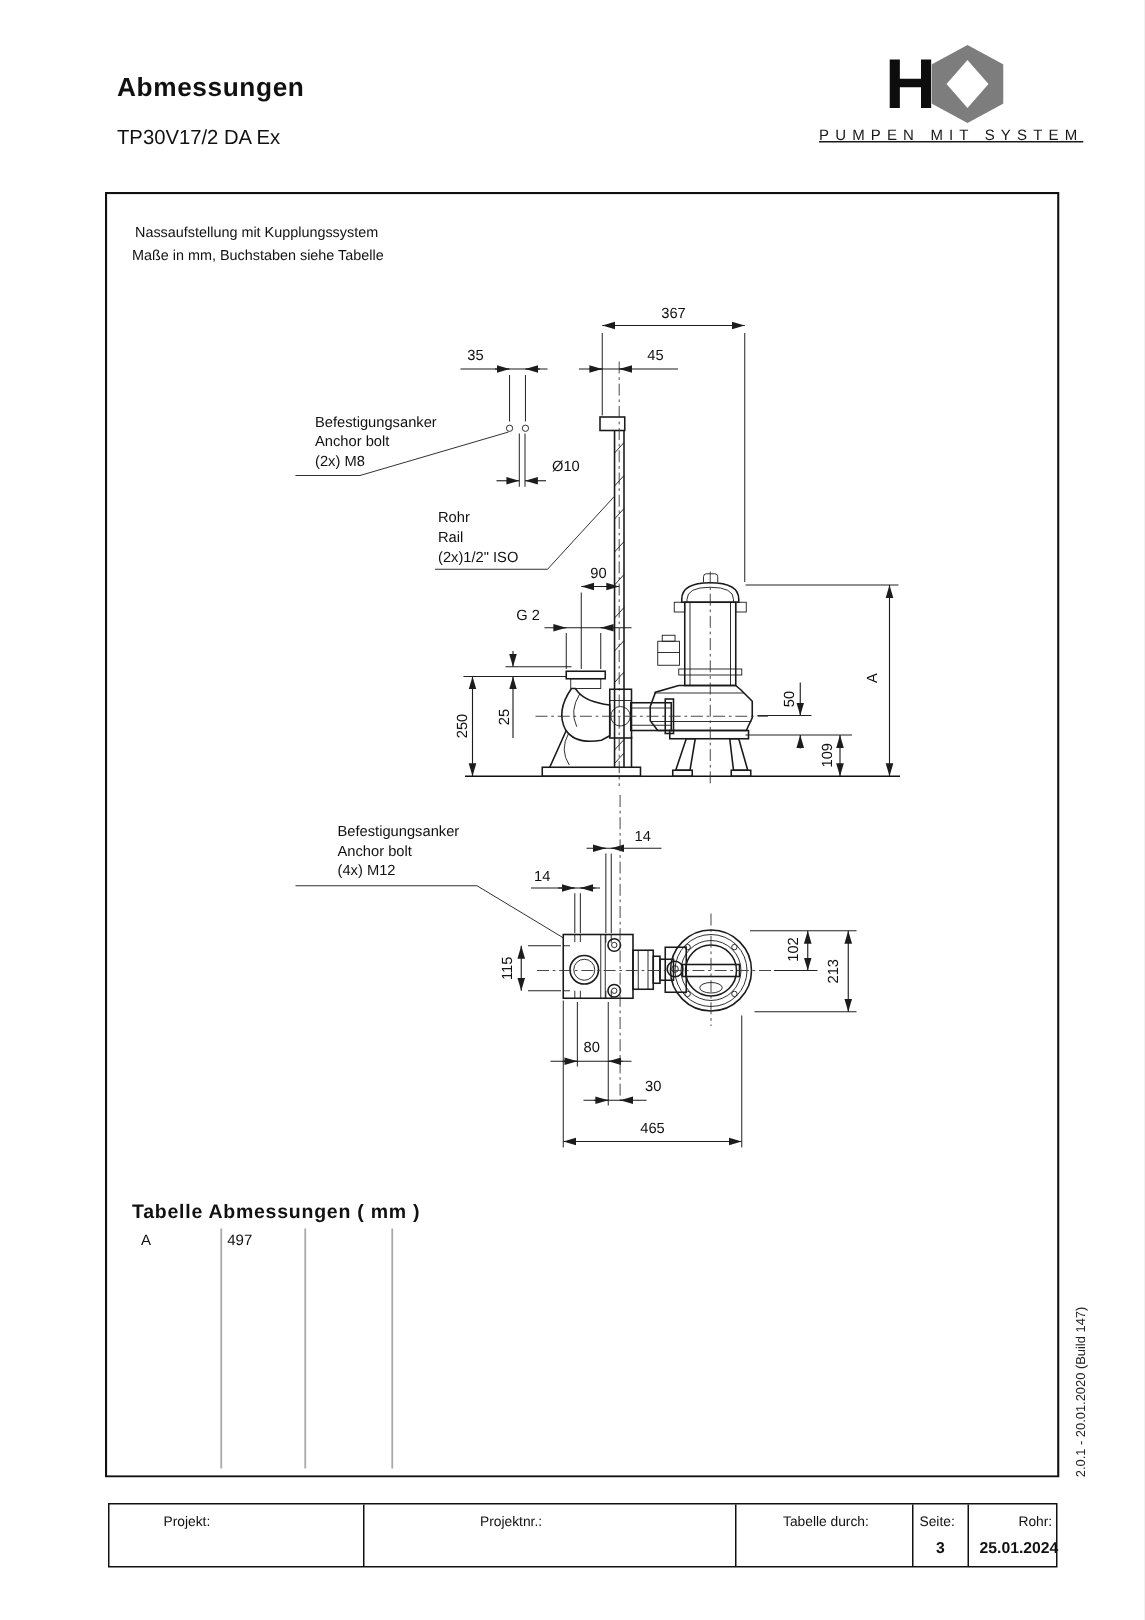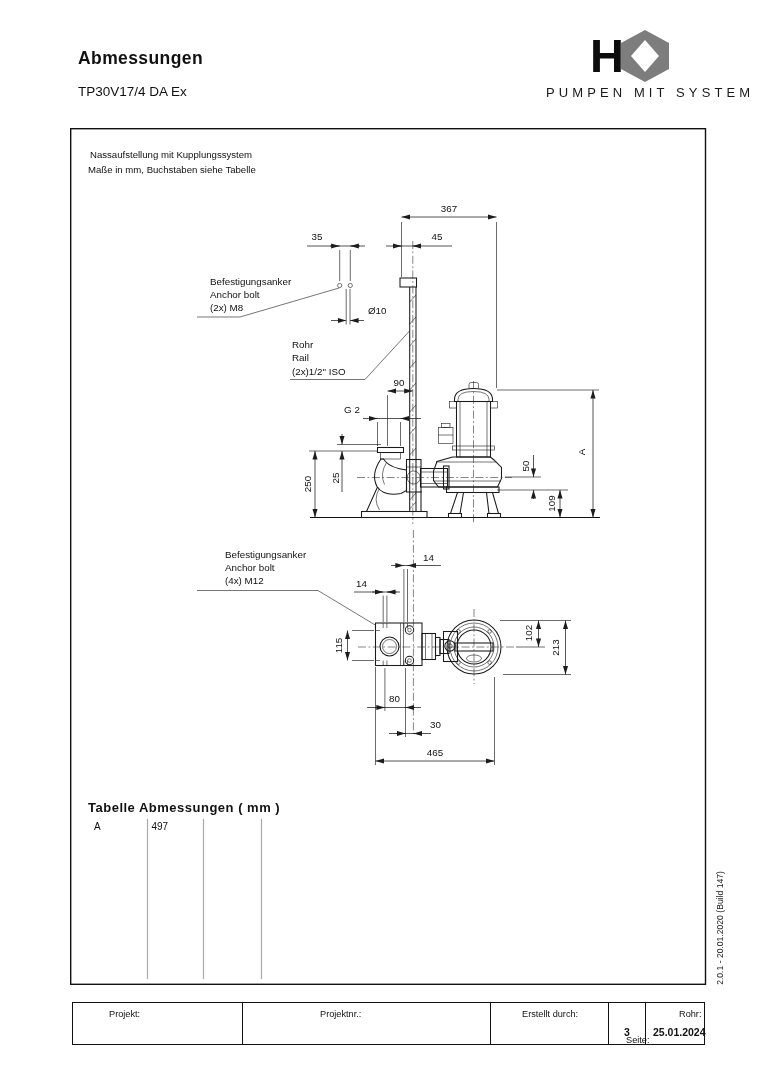--- a/index.html
+++ b/index.html
@@ -4,22 +4,22 @@
 <style>
   html,body{margin:0;padding:0;background:#e8e8e8;}
   .page{position:relative;width:763px;height:1080px;background:#ffffff;overflow:hidden;
         font-family:"Liberation Sans",sans-serif;color:#111;}
   .doc-title{position:absolute;left:78px;top:48px;font-size:17.5px;font-weight:bold;letter-spacing:.4px;}
   .doc-subtitle{position:absolute;left:78px;top:84px;font-size:13.5px;}
   .logo{position:absolute;left:546px;top:30px;width:166px;}
   .logo-brand{display:flex;align-items:center;justify-content:center;font-weight:bold;
               font-size:47px;line-height:50px;letter-spacing:-2px;color:#0d0d0d;}
   .logo-hex{margin:0 -1px;display:block;}
-  .logo-tagline{margin-top:3px;text-align:center;font-size:13px;letter-spacing:4.1px;
-                color:#1a1a1a;white-space:nowrap;}
+  .logo-tagline{margin-top:3px;text-align:center;font-size:10px;letter-spacing:4.1px;
+                color:#1a1a1a;white-space:nowrap;text-decoration:underline;}
   svg text{font-family:"Liberation Sans",sans-serif;fill:#111;}
   .dt{font-size:9.8px;text-anchor:middle;}
   .lbl{font-size:9.8px;}
   .note{font-size:9.6px;}
   .tblh{font-size:13px;font-weight:bold;letter-spacing:.5px;}
   .tbl{font-size:10px;}
   .ver{font-size:8.6px;fill:#222;text-anchor:middle;}
   .dim{stroke:#1c1c1c;stroke-width:.75;fill:none;}
   .ext{stroke:#1c1c1c;stroke-width:.65;fill:none;}
   .out{stroke:#1a1a1a;stroke-width:1.05;fill:none;}
@@ -31,21 +31,21 @@
   .fdiv{position:absolute;top:0;bottom:0;width:1.2px;background:#111;}
   .fcell-label{position:absolute;top:6px;padding-left:24px;}
   .fvalue{position:absolute;font-weight:bold;font-size:10.5px;}
 </style>
 </head>
 <body>
 
 <div class="page">
 
   <div class="doc-title">Abmessungen</div>
-  <div class="doc-subtitle">TP30V17/4 DA Ex</div>
+  <div class="doc-subtitle">TP30V17/2 DA Ex</div>
 
   <div class="logo">
     <div class="logo-brand">
       <span>H</span>
       <svg class="logo-hex" width="48" height="52" viewBox="0 0 48 52">
         <polygon points="24,0 48,13 48,39 24,52 0,39 0,13" fill="#7d7d7d"></polygon>
         <polygon points="24,10 38,26 24,42 10,26" fill="#ffffff"></polygon>
       </svg>
     </div>
     <div class="logo-tagline">PUMPEN MIT SYSTEM</div>
@@ -299,20 +299,20 @@
     <text class="ver" x="720" y="931" transform="rotate(-90 720 928)">2.0.1 - 20.01.2020 (Build 147)</text>
   </svg>
 
   <div class="footer-box">
     <div class="fdiv" style="left:169px;"></div>
     <div class="fdiv" style="left:417px;"></div>
     <div class="fdiv" style="left:535px;"></div>
     <div class="fdiv" style="left:572px;"></div>
     <span class="fcell-label" style="left:12px;">Projekt:</span>
     <span class="fcell-label" style="left:180px;margin-left:43px;">Projektnr.:</span>
-    <span class="fcell-label" style="left:425px;">Erstellt durch:</span>
-    <span class="fcell-label" style="left:529px;margin-top:26px;">Seite:</span>
+    <span class="fcell-label" style="left:425px;">Tabelle durch:</span>
+    <span class="fcell-label" style="left:516px;">Seite:</span>
     <span class="fvalue" style="left:551px;top:23px;">3</span>
     <span class="fcell-label" style="left:582px;">Rohr:</span>
     <span class="fvalue" style="left:580px;top:23px;">25.01.2024</span>
   </div>
 
 </div>
 
 </body></html>

